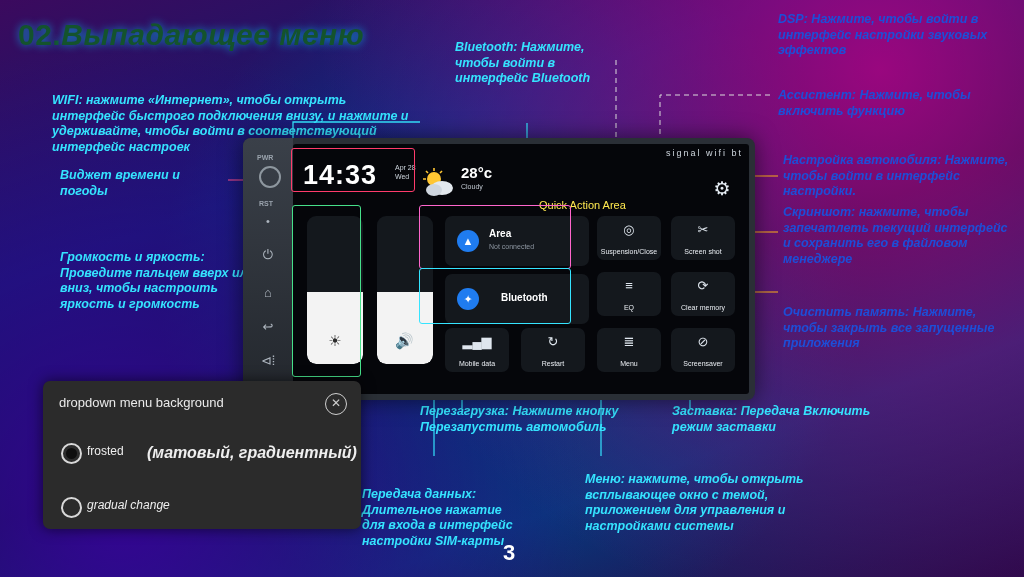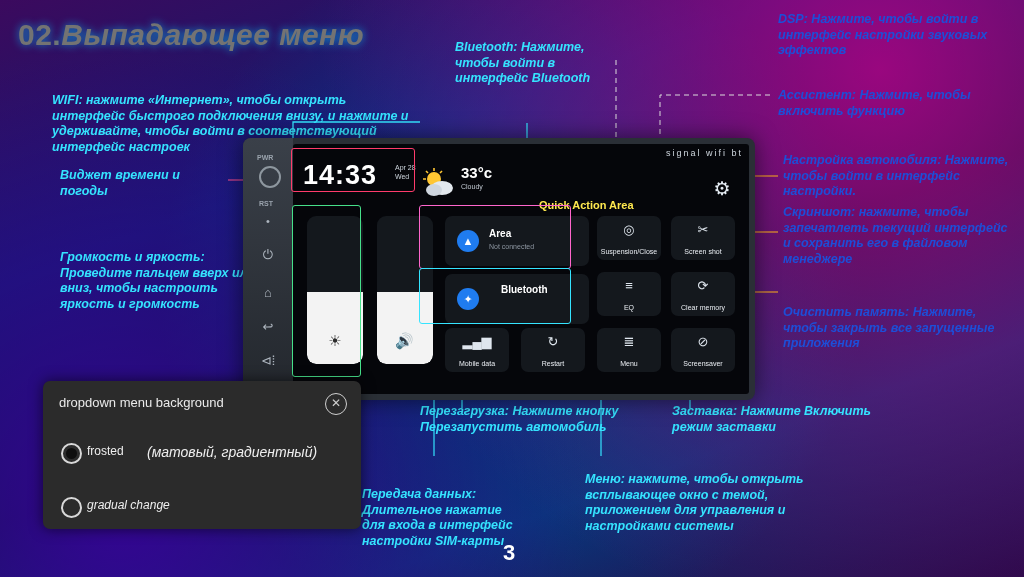--- a/index.html
+++ b/index.html
@@ -8,21 +8,21 @@
     font-family:"Liberation Sans", sans-serif;
     background:
       radial-gradient(circle at 12% 88%, rgba(60,0,160,0.85) 0%, rgba(20,0,60,0) 45%),
       radial-gradient(circle at 86% 12%, rgba(200,0,140,0.75) 0%, rgba(60,0,60,0) 55%),
       radial-gradient(circle at 50% 50%, rgba(0,90,190,0.55) 0%, rgba(4,4,30,0) 60%),
       linear-gradient(160deg,#3b0a5e 0%,#121a6b 30%,#061a3e 55%,#0b2d6b 75%,#2a0a4a 100%);
     position:relative;
   }
   .layer{position:absolute;}
   
-  #title{left:18px;top:18px;font-size:30px;font-weight:bold;font-style:italic;color:#737373;
+  #title{left:18px;top:18px;font-size:30px;font-weight:bold;font-style:italic;color:#14532d;
     text-shadow:0 0 8px rgba(0,200,255,.7);letter-spacing:.5px;}
   #title .num{font-style:normal;font-weight:bold;}
   .note{position:absolute;font-style:italic;font-weight:bold;line-height:1.25;}
   .cy{color:#35e4ff;}
   .or{color:#1d4ed8;}
   .ye{color:#ffe94f;}
   
   #unit{left:243px;top:138px;width:512px;height:262px;background:#2a2f36;border-radius:8px;
         box-shadow:0 0 22px rgba(0,0,0,.55);}
   #bezel{position:absolute;left:0;top:0;width:50px;height:262px;background:linear-gradient(180deg,#3a4049,#23272d);
@@ -47,21 +47,21 @@
   .tile{position:absolute;background:#14181d;border-radius:7px;}
   .tile .lbl{position:absolute;left:0;width:100%;text-align:center;color:#e9edf2;font-size:7px;}
   .wide{width:144px;height:50px;}
   .wide .ic{position:absolute;left:12px;top:14px;width:22px;height:22px;border-radius:50%;background:#1f7cf0;color:#fff;font-size:11px;text-align:center;line-height:22px;}
   .wide .t1{position:absolute;left:44px;top:12px;color:#fff;font-size:10px;font-weight:bold;}
   .wide .t2{position:absolute;left:44px;top:27px;color:#8d96a1;font-size:7px;}
   .sq{width:64px;height:44px;}
   .sq .ic{position:absolute;left:50%;transform:translateX(-50%);top:6px;color:#dfe6ee;font-size:13px;}
   .sq .lbl{bottom:5px;}
   #gear{position:absolute;right:14px;top:32px;width:26px;height:26px;color:#e6edf5;font-size:19px;text-align:center;line-height:26px;}
-  #qaa{position:absolute;left:246px;top:55px;color:#ffe94f;font-size:11px;font-weight:bold;}
+  #qaa{position:absolute;left:246px;top:55px;color:#ffe94f;font-size:11px;font-weight:normal;}
   
   .hbox{position:absolute;border:1.5px solid;border-radius:3px;}
   
   #dialog{left:43px;top:381px;width:318px;height:148px;background:#2b2b2b;border-radius:7px;box-shadow:0 0 14px rgba(0,0,0,.6);}
   #dlgTitle{position:absolute;left:16px;top:14px;color:#eaeaea;font-size:13px;}
   #dlgClose{position:absolute;right:14px;top:12px;width:20px;height:20px;border-radius:50%;border:1.5px solid #cfcfcf;color:#cfcfcf;font-size:12px;text-align:center;line-height:18px;}
   .radio{position:absolute;left:18px;width:17px;height:17px;border-radius:50%;border:2px solid #d8d8d8;background:#2b2b2b;}
   .radio.on{background:#0e0e0e;box-shadow:inset 0 0 0 3px #2b2b2b,0 0 0 0 #000;}
   .ropt{position:absolute;left:44px;color:#efefef;font-size:12px;}
   
@@ -148,21 +148,21 @@
 
 <div class="note cy" style="left:362px;top:458px;width:165px;font-size:12.5px;margin-top:29px;">
   <span>Передача данных:</span><span> Длительное нажатие для входа в интерфейс настройки  SIM-карты</span>
 </div>
 
 <div class="note cy" style="left:585px;top:472px;width:270px;font-size:12.5px;">
   <span>Меню:</span><span> нажмите, чтобы открыть всплывающее окно с темой, приложением для управления и настройками системы</span>
 </div>
 
 <div class="note cy" style="left:672px;top:404px;width:215px;font-size:12.5px;">
-  <span>Заставка:</span><span> Нажмите Включить режим заставки</span>
+  <span>Заставка:</span><span> Передача Включить режим заставки</span>
 </div>
 
 <div class="note ye" style="left:112px;top:420px;width:270px;font-size:12px;text-align:center;">
   <span>Настройка  — Дисплей, выбор</span><br>
   <span>эффекта фона выпадающего меню</span>
 </div>
 
 <div class="layer" id="unit">
   <div id="bezel">
     <div class="blabel" style="top:16px;left:14px;">PWR</div>
@@ -188,21 +188,21 @@
         <circle cx="11" cy="11" r="7" fill="#ffc633"></circle>
         <g stroke="#ffc633" stroke-width="1.6">
           <line x1="11" y1="0" x2="11" y2="3"></line>
             <line x1="0" y1="11" x2="3" y2="11"></line>
           <line x1="3" y1="3" x2="5" y2="5"></line>
             <line x1="19" y1="3" x2="17" y2="5"></line>
         </g>
         <ellipse cx="19" cy="20" rx="11" ry="7" fill="#e3e8ee"></ellipse>
         <ellipse cx="11" cy="22" rx="8" ry="6" fill="#cfd6df"></ellipse>
       </svg>
-      <div id="temp">33°c</div>
+      <div id="temp">28°c</div>
       <div id="cloudy">Cloudy</div>
     </div>
 
     <div id="qaa">Quick Action Area</div>
 
     <div id="gear">⚙</div>
 
     <div class="slider" style="left:14px;top:72px;">
       <div class="fill"></div>
       <div class="gl">☀</div>
@@ -212,21 +212,21 @@
       <div class="gl">🔊</div>
     </div>
 
     <div class="tile wide" style="left:152px;top:72px;">
       <div class="ic">▲</div>
       <div class="t1">Area</div>
       <div class="t2">Not connected</div>
     </div>
     <div class="tile wide" style="left:152px;top:130px;">
       <div class="ic">✦</div>
-      <div class="t1" style="top:10px;padding-left:12px;">Bluetooth</div>
+      <div class="t1" style="top:18px;padding-left:12px;">Bluetooth</div>
     </div>
 
     <div class="tile sq" style="left:304px;top:72px;">
       <div class="ic">◎</div>
       <div class="lbl">Suspension/Close</div>
     </div>
     <div class="tile sq" style="left:378px;top:72px;">
       <div class="ic">✂</div>
       <div class="lbl">Screen shot</div>
     </div>
@@ -262,18 +262,18 @@
 <div class="hbox" style="left:291px;top:148px;width:122px;height:42px;border-color:#ff3b6b;"></div>
 <div class="hbox" style="left:292px;top:205px;width:67px;height:170px;border-color:#46e08a;"></div>
 <div class="hbox" style="left:419px;top:205px;width:150px;height:62px;border-color:#ff66cc;"></div>
 <div class="hbox" style="left:419px;top:268px;width:150px;height:54px;border-color:#35e4ff;"></div>
 
 <div class="layer" id="dialog">
   <div id="dlgTitle">dropdown menu background</div>
   <div id="dlgClose">✕</div>
   <div class="radio on" style="top:62px;"></div>
   <div class="ropt" style="top:63px;">frosted</div>
-  <div class="ropt ye" style="top:63px;left:104px;font-style:italic;font-weight:normal;font-size:14px;">(матовый, градиентный)</div>
+  <div class="ropt ye" style="top:63px;left:104px;font-style:italic;font-weight:bold;font-size:16px;">(матовый, градиентный)</div>
   <div class="radio" style="top:116px;"></div>
   <div class="ropt" style="top:117px;font-style:italic;">gradual change</div>
 </div>
 
 <div class="layer" id="pageno">3</div>
 
 </body></html>

